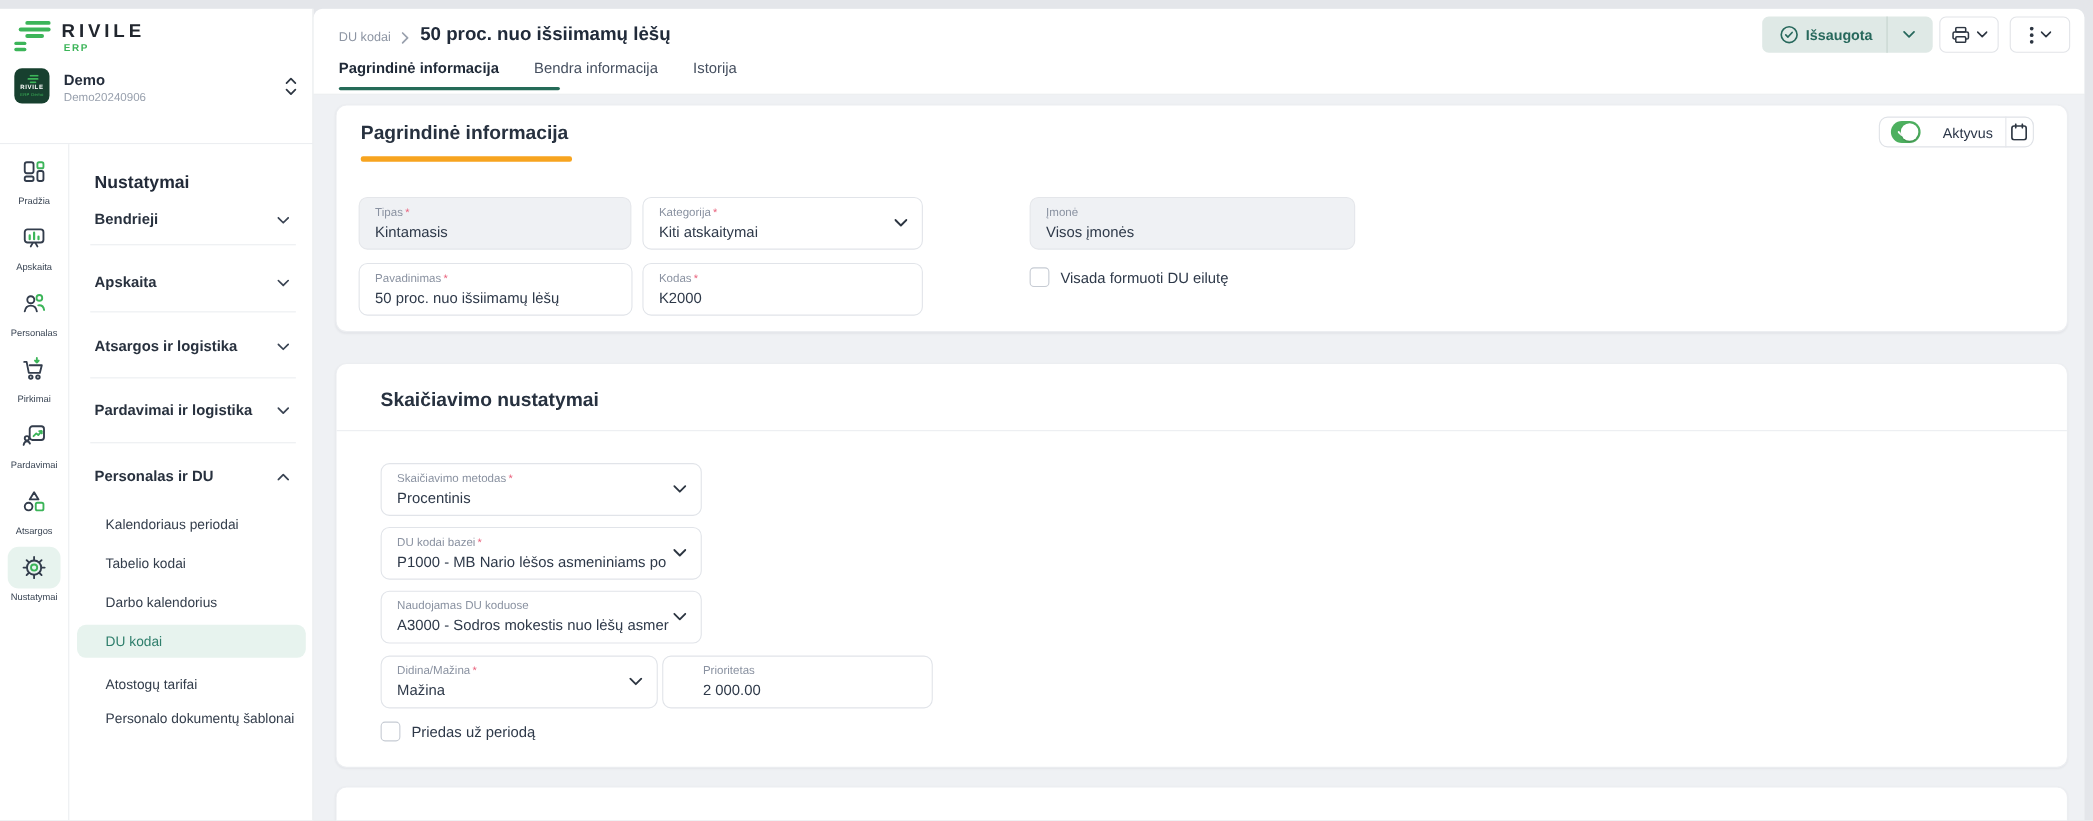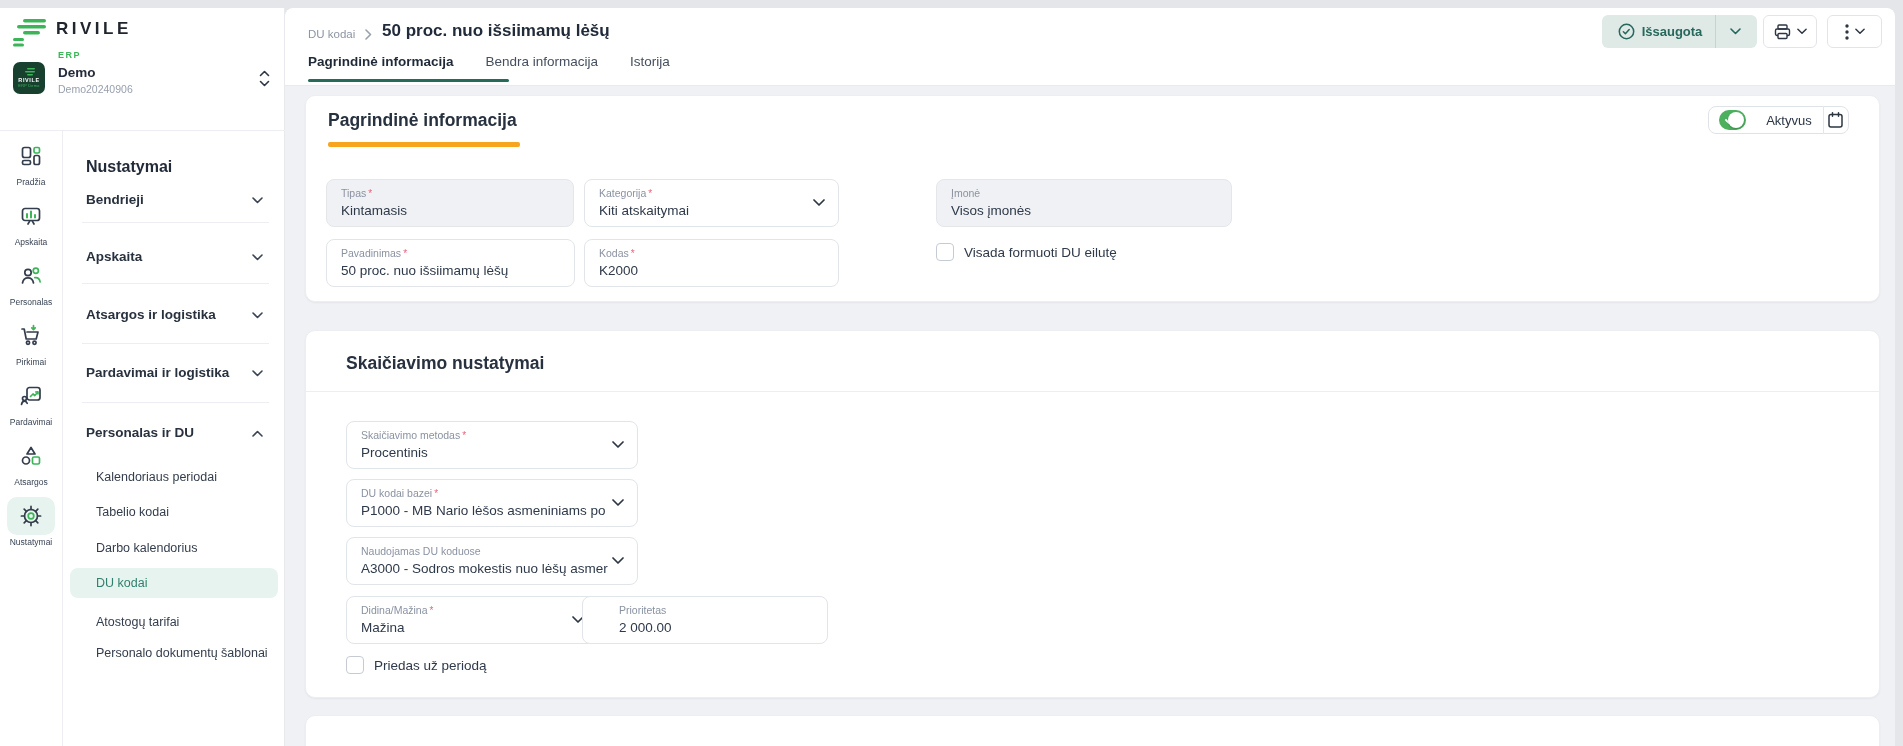--- a/index.html
+++ b/index.html
@@ -106,21 +106,21 @@
   <div class="abs" style="left:12px;top:10px;">
     <svg width="38" height="30" viewBox="0 0 38 30" fill="#3cb559">
       <rect x="11" y="1" width="23" height="3.6" rx="1.8"></rect>
       <rect x="5" y="7" width="29" height="3.6" rx="1.8"></rect>
       <rect x="11" y="13" width="17" height="3.6" rx="1.8"></rect>
       <rect x="1" y="20" width="11" height="3" rx="1.5"></rect>
       <rect x="1" y="25.5" width="11" height="3" rx="1.5"></rect>
     </svg>
   </div>
   <div class="abs brand-name" style="left:56px;top:11px;">RIVILE</div>
-  <div class="abs brand-sub" style="left:58px;top:30px;margin-top:12px;">ERP</div>
+  <div class="abs brand-sub" style="left:58px;top:30px;">ERP</div>
 
   <div class="abs" style="left:0;top:50px;width:285px;height:44px;cursor:pointer;">
     <div class="co-logo abs" style="left:13px;top:4px;">
       <svg width="13" height="8" viewBox="0 0 13 8" fill="#3cb559">
         <rect x="4" y="0" width="8" height="1.6" rx="0.8"></rect>
         <rect x="2" y="3" width="10" height="1.6" rx="0.8"></rect>
         <rect x="4" y="6" width="6" height="1.6" rx="0.8"></rect>
       </svg>
       <div style="color:#fff;font-size:5.5px;font-weight:bold;letter-spacing:0.6px;">RIVILE</div>
       <div style="color:#3cb559;font-size:3.8px;letter-spacing:0.3px;">ERP Demo</div>
@@ -426,21 +426,21 @@
     <div class="field" style="left:40px;top:265px;width:252px;">
       <div class="flabel req">Didina/Mažina</div>
       <div class="fvalue">Mažina</div>
       <span class="fchev">
         <svg width="12" height="8" viewBox="0 0 12 8">
             <path d="M1 1l5 5 5-5" fill="none" stroke="#2d3642" stroke-width="1.7" stroke-linecap="round" stroke-linejoin="round"></path>
           </svg>
       </span>
     </div>
 
-    <div class="field" style="left:276px;top:265px;width:246px;padding-left:36px;">
+    <div class="field" style="left:296px;top:265px;width:246px;padding-left:36px;">
       <div class="flabel">Prioritetas</div>
       <div class="fvalue">2 000.00</div>
     </div>
 
     <div class="check-row" style="left:40px;top:325px;">
       <span class="cbox"></span>
       <span class="clabel">Priedas už periodą</span>
     </div>
   </section>
 

